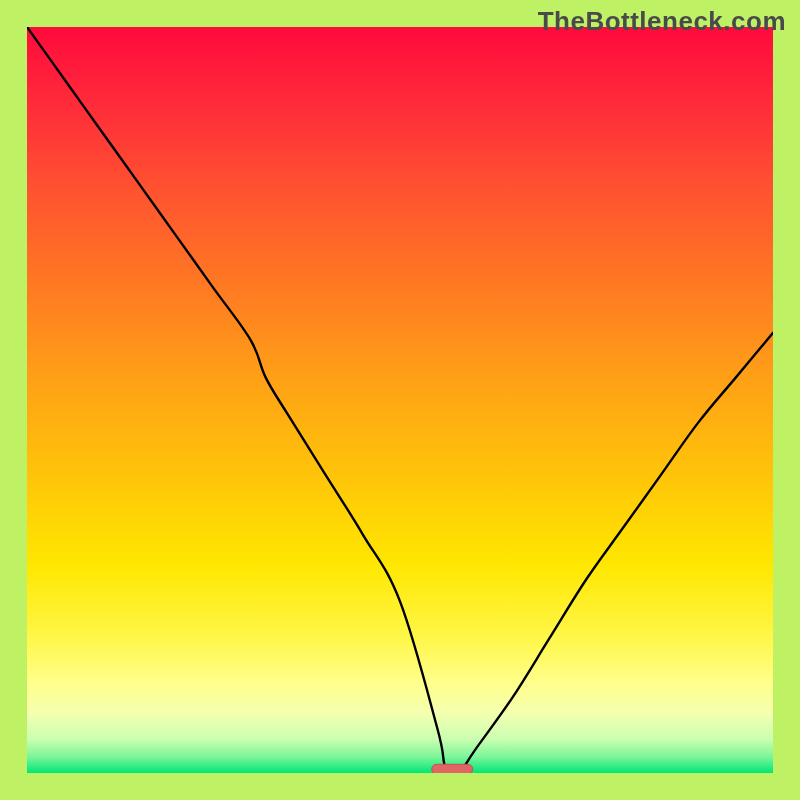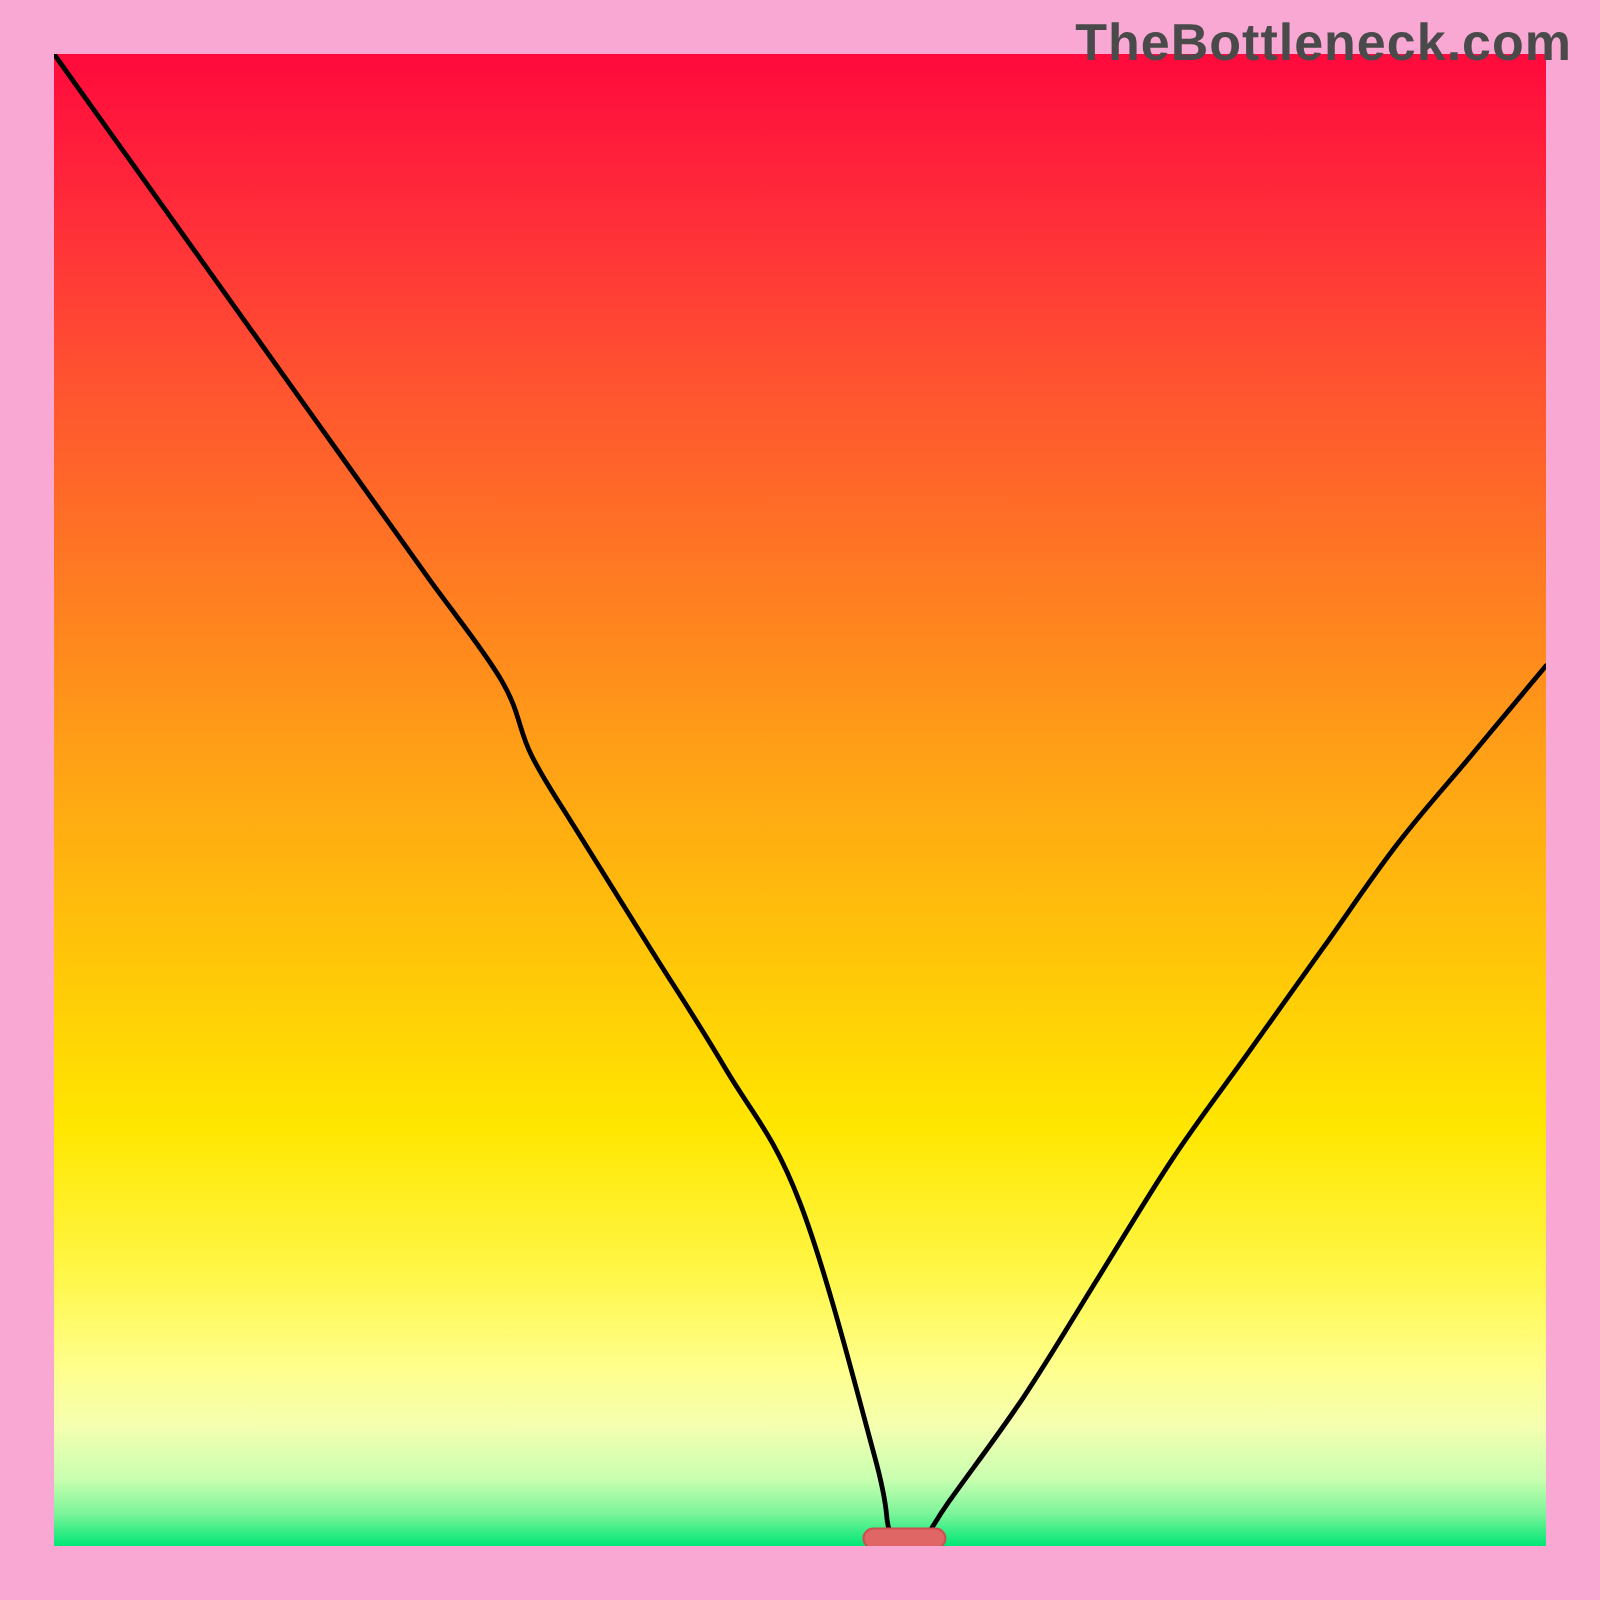--- a/index.html
+++ b/index.html
@@ -8,21 +8,21 @@
     width: 800px;
     height: 800px;
     background: #000;
     overflow: hidden;
     font-family: Arial, Helvetica, sans-serif;
   }
   .frame {
     position: relative;
     width: 800px;
     height: 800px;
-    background: #f9a8d4;
+    background: #bef264;
   }
   .watermark {
     position: absolute;
     top: 6px;
     right: 14px;
     color: #4a4a4a;
     font-size: 26px;
     font-weight: 600;
     letter-spacing: 0.5px;
     z-index: 10;

